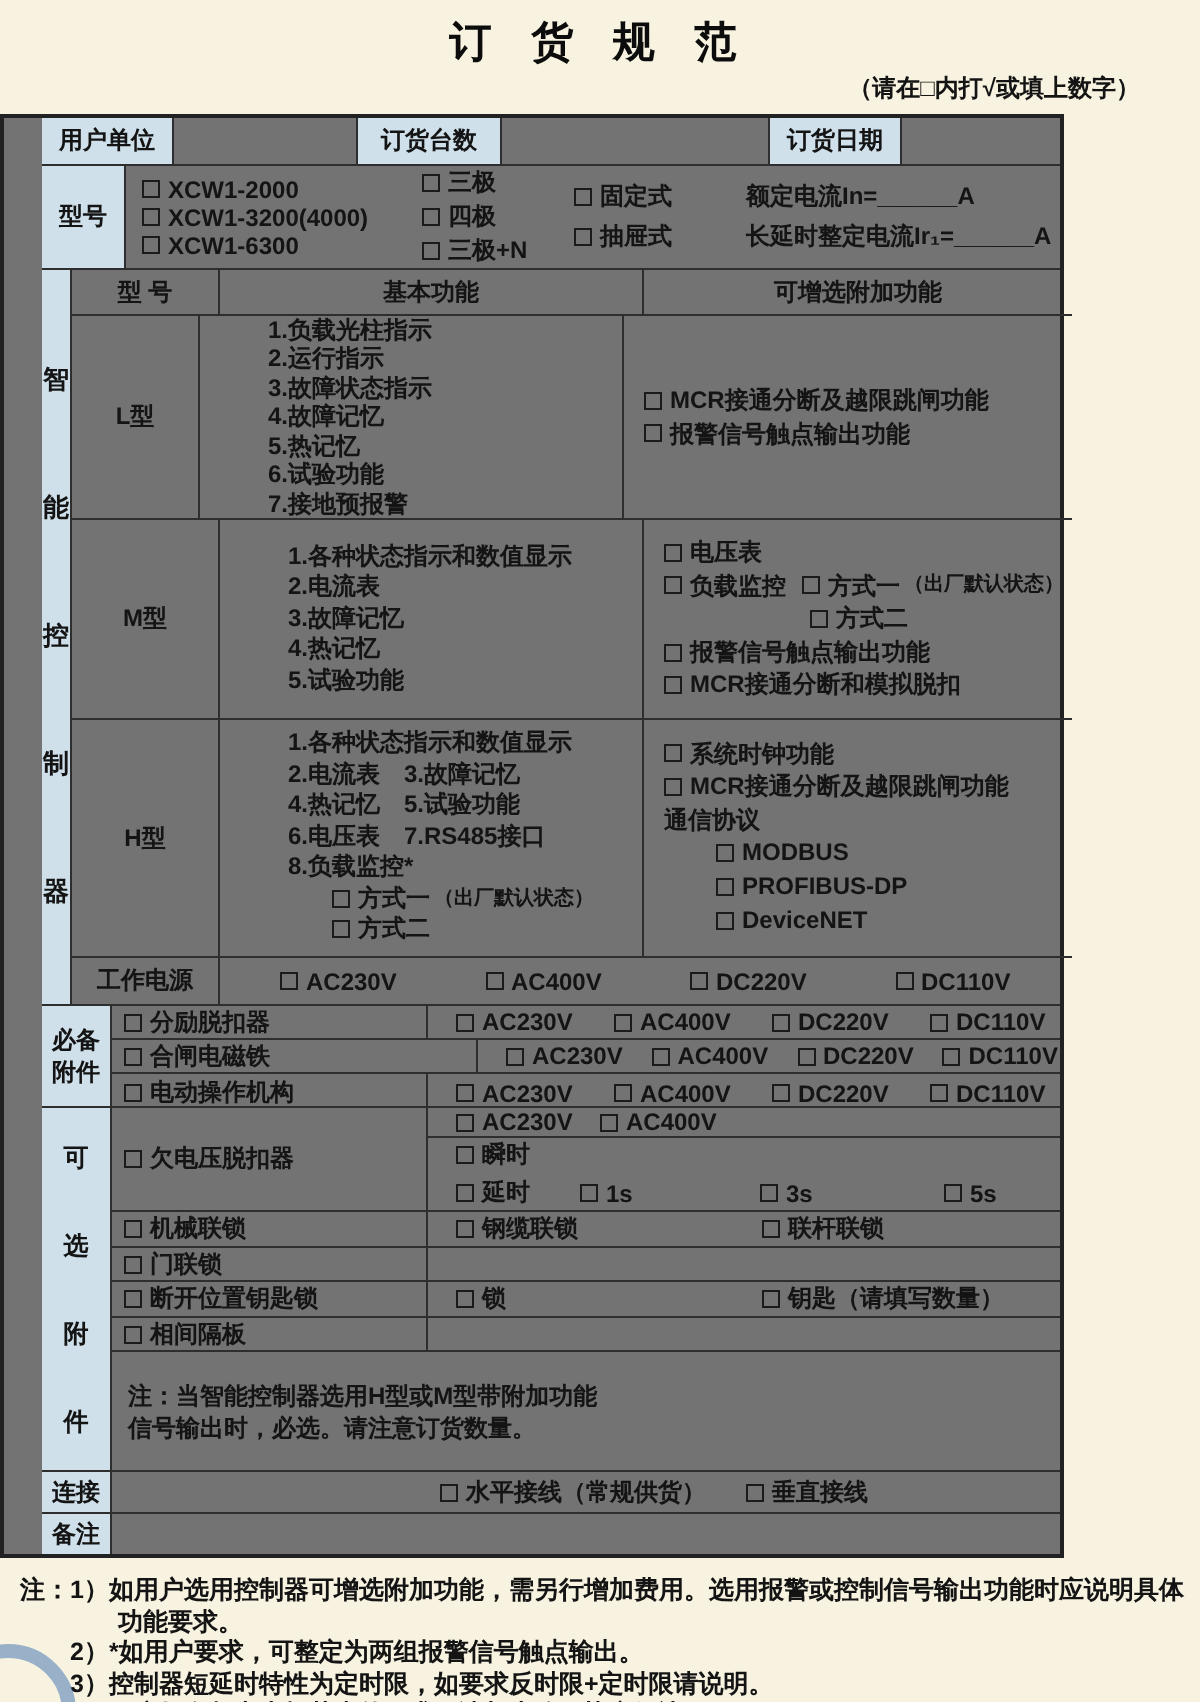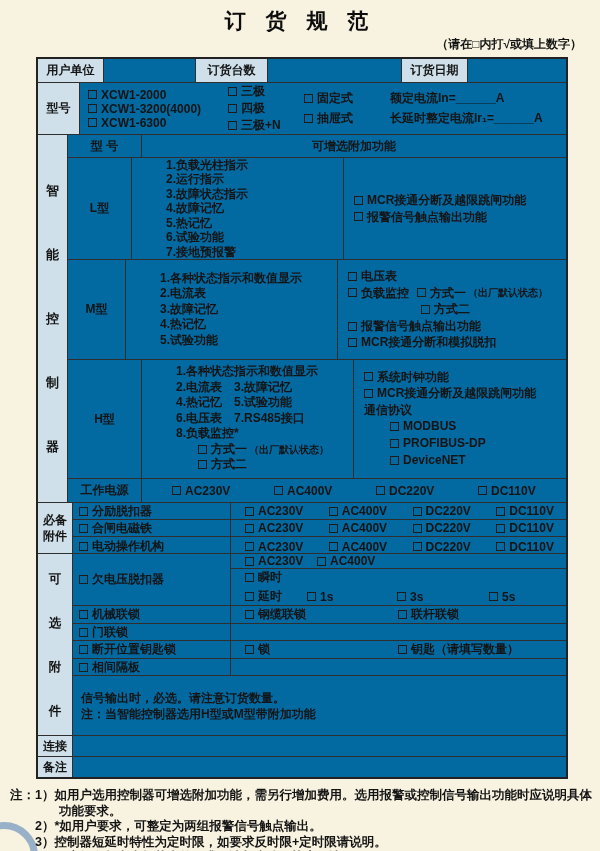--- a/index.html
+++ b/index.html
@@ -1,31 +1,31 @@
 <!DOCTYPE html>
 <html><head>
 <meta charset="utf-8">
 <style>
   html,body{margin:0;padding:0;}
   body{width:600px;height:851px;background:#f8f3e0;font-family:"Liberation Sans",sans-serif;color:#141414;}
   .canvas{position:relative;width:600px;height:851px;overflow:hidden;background:#f8f3e0;}
   .title{margin:7px 0 0;text-align:center;font-size:21px;font-weight:bold;letter-spacing:7px;color:#0c0c0c;}
-  .subtitle{text-align:right;margin:1px 18px 4px 0;font-size:12px;font-weight:bold;}
-  .table{margin-left:36px;width:532px;border:2px solid #222;background:#0369a1;font-size:12px;font-weight:bold;box-sizing:border-box;}
+  .subtitle{text-align:right;margin:1px 30px 4px 0;font-size:12px;font-weight:bold;}
+  .table{width:532px;border:2px solid #222;background:#737373;font-size:12px;font-weight:bold;box-sizing:border-box;padding-left:19px;}
   *,*:before,*:after{box-sizing:border-box;}
   .r{display:flex;}
   .bb{border-bottom:1px solid #2e2e2e;}
   .br{border-right:1px solid #2e2e2e;}
   .c{padding:1px 4px;display:flex;align-items:center;}
   .grow{flex:1;}
   .col{display:flex;flex-direction:column;}
   .hd{background:#cfe0ea;justify-content:center;text-align:center;}
   .cen{justify-content:center;text-align:center;}
   .vside{display:flex;align-items:center;justify-content:center;padding:0;}
-  .vtext{display:inline-block;width:14px;word-break:break-all;line-height:64px;text-align:center;font-size:13px;}
+  .vtext{display:inline-block;width:14px;word-break:break-all;line-height:64px;text-align:center;font-size:13px;font-family:Liberation Mono, monospace;}
   .vtext4{display:inline-block;width:14px;word-break:break-all;line-height:44px;text-align:center;font-size:12.5px;}
   .sideTwo{display:flex;flex-direction:column;line-height:1.35;font-size:12px;text-align:center;}
   .cb{width:9px;height:9px;border:1.5px solid #1b1b1b;display:inline-block;flex:none;margin-right:4px;background:transparent;}
   .ci{display:inline-flex;align-items:center;white-space:nowrap;}
   .list{display:flex;flex-direction:column;justify-content:center;align-items:flex-start;padding:2px 4px;}
   .mcol{display:flex;flex-direction:column;justify-content:center;padding:2px 0 2px 8px;}
   .volts4{display:flex;align-items:center;padding:0;}
   .vopt{flex:1;display:flex;align-items:center;padding-left:14px;}
   .sm{font-size:10px;font-weight:bold;margin-left:2px;white-space:nowrap;}
   .fnotes{display:flex;margin:9px 0 0 10px;width:582px;font-size:12.5px;font-weight:bold;line-height:15.5px;}
@@ -104,20 +104,21 @@
     </div>
 
     <div class="r bb" style="height:368px">
       <div class="c br hd vside" style="width:30px">
         <span class="vtext">智能控制器</span>
       </div>
       <div class="grow col">
 
         <div class="r bb" style="height:23px">
           <div class="c br cen" style="width:74px">型 号</div>
+          <div class="c br cen" style="width:212px">基本功能</div>
           <div class="c grow cen">可增选附加功能</div>
         </div>
 
         <div class="r bb" style="height:102px">
           <div class="c br cen" style="width:64px">L型</div>
           <div class="br list lh14" style="width:212px;padding-left:34px">
             <div>1.负载光柱指示</div>
             <div>2.运行指示</div>
             <div>3.故障状态指示</div>
             <div>4.故障记忆</div>
@@ -131,21 +132,21 @@
                 <span>MCR接通分断及越限跳闸功能</span>
               </span>
             <span class="ci">
                 <span class="cb"></span>
                 <span>报警信号触点输出功能</span>
               </span>
           </div>
         </div>
 
         <div class="r bb" style="height:100px">
-          <div class="c br cen" style="width:58px">M型</div>
+          <div class="c br cen" style="width:74px">M型</div>
           <div class="br list lh15" style="width:212px;padding-left:34px">
             <div>1.各种状态指示和数值显示</div>
             <div>2.电流表</div>
             <div>3.故障记忆</div>
             <div>4.热记忆</div>
             <div>5.试验功能</div>
           </div>
           <div class="grow list lh16" style="padding-left:10px">
             <span class="ci">
                 <span class="cb"></span>
@@ -278,21 +279,21 @@
                 <span class="cb"></span>
                 <span>DC220V</span>
               </span>
             <span class="vopt ci">
                 <span class="cb"></span>
                 <span>DC110V</span>
               </span>
           </div>
         </div>
         <div class="r bb" style="height:17px">
-          <div class="c br" style="width:158px;padding-left:6px">
+          <div class="c br" style="width:183px;padding-left:6px">
               <span class="ci">
                 <span class="cb"></span>
                 <span>合闸电磁铁</span>
               </span>
             </div>
           <div class="grow volts4">
             <span class="vopt ci">
                 <span class="cb"></span>
                 <span>AC230V</span>
               </span>
@@ -444,29 +445,39 @@
                 <span class="cb"></span>
                 <span>相间隔板</span>
               </span>
             </div>
           <div class="c grow"></div>
         </div>
 
 
         <div class="r" style="flex:1">
           <div class="grow col" style="justify-content:center;padding-left:8px;line-height:16px">
+            <div>注：当智能控制器选用H型或M型带附加功能</div>
             <div>信号输出时，必选。请注意订货数量。</div>
-            <div>注：当智能控制器选用H型或M型带附加功能</div>
           </div>
         </div>
       </div>
     </div>
 
     <div class="r bb" style="height:21px">
       <div class="c br hd" style="width:35px">连接</div>
+      <div class="c grow">
+        <span class="ci" style="margin-left:160px;width:153px">
+            <span class="cb"></span>
+            <span>水平接线（常规供货）</span>
+          </span>
+        <span class="ci">
+            <span class="cb"></span>
+            <span>垂直接线</span>
+          </span>
+      </div>
     </div>
 
     <div class="r" style="height:20px">
       <div class="c br hd" style="width:35px">备注</div>
       <div class="c grow"></div>
     </div>
 
   </div>
 
   <div class="fnotes">

